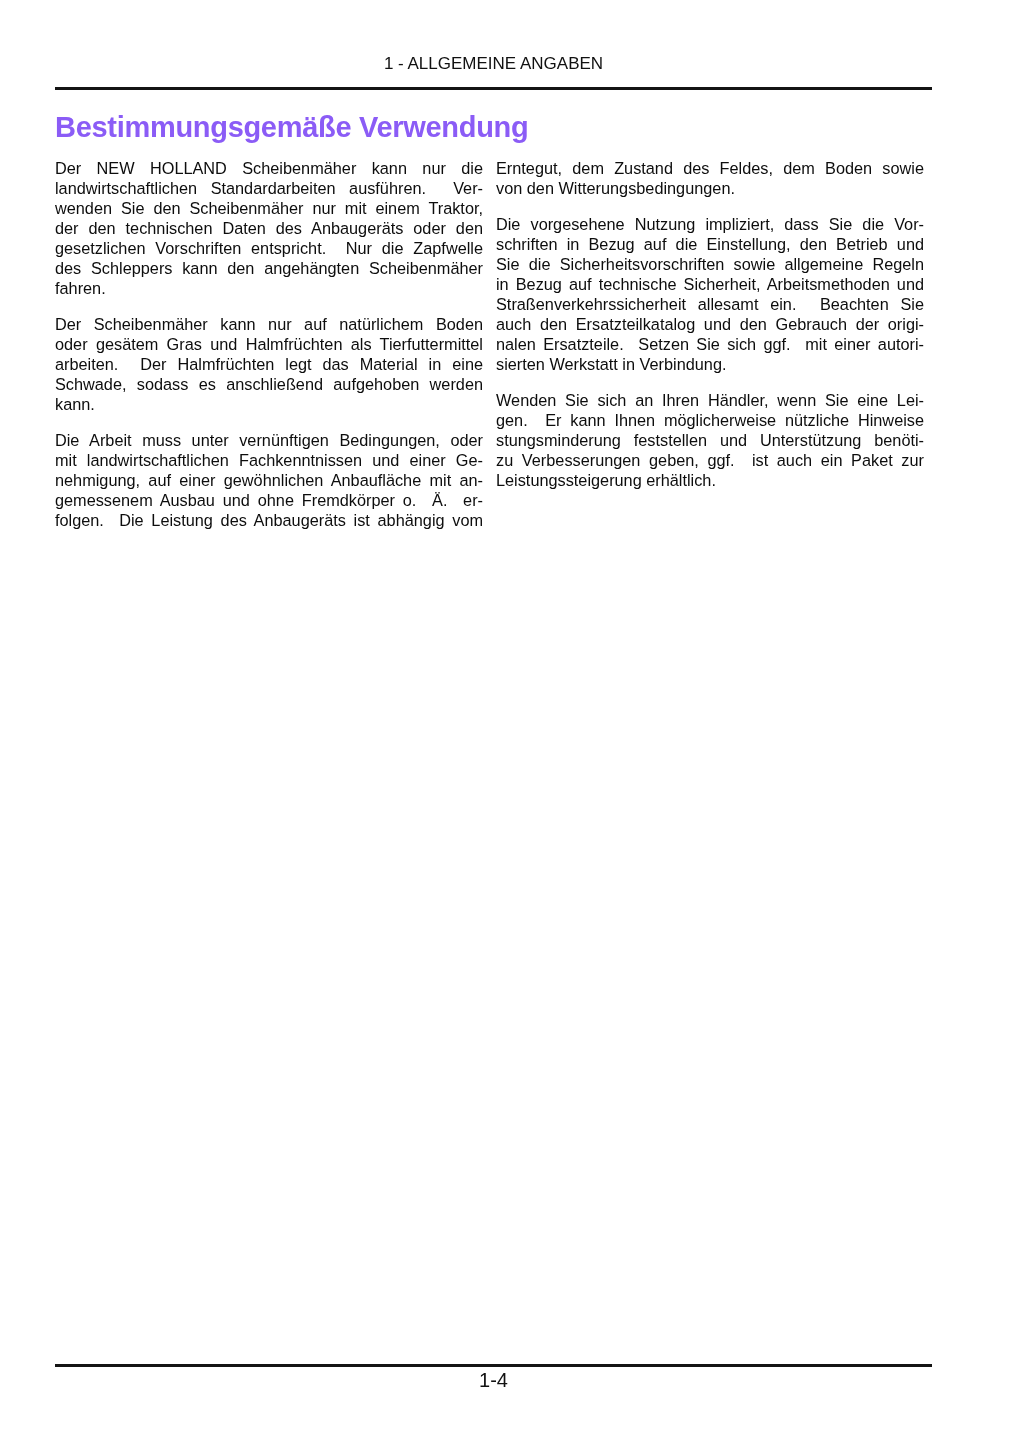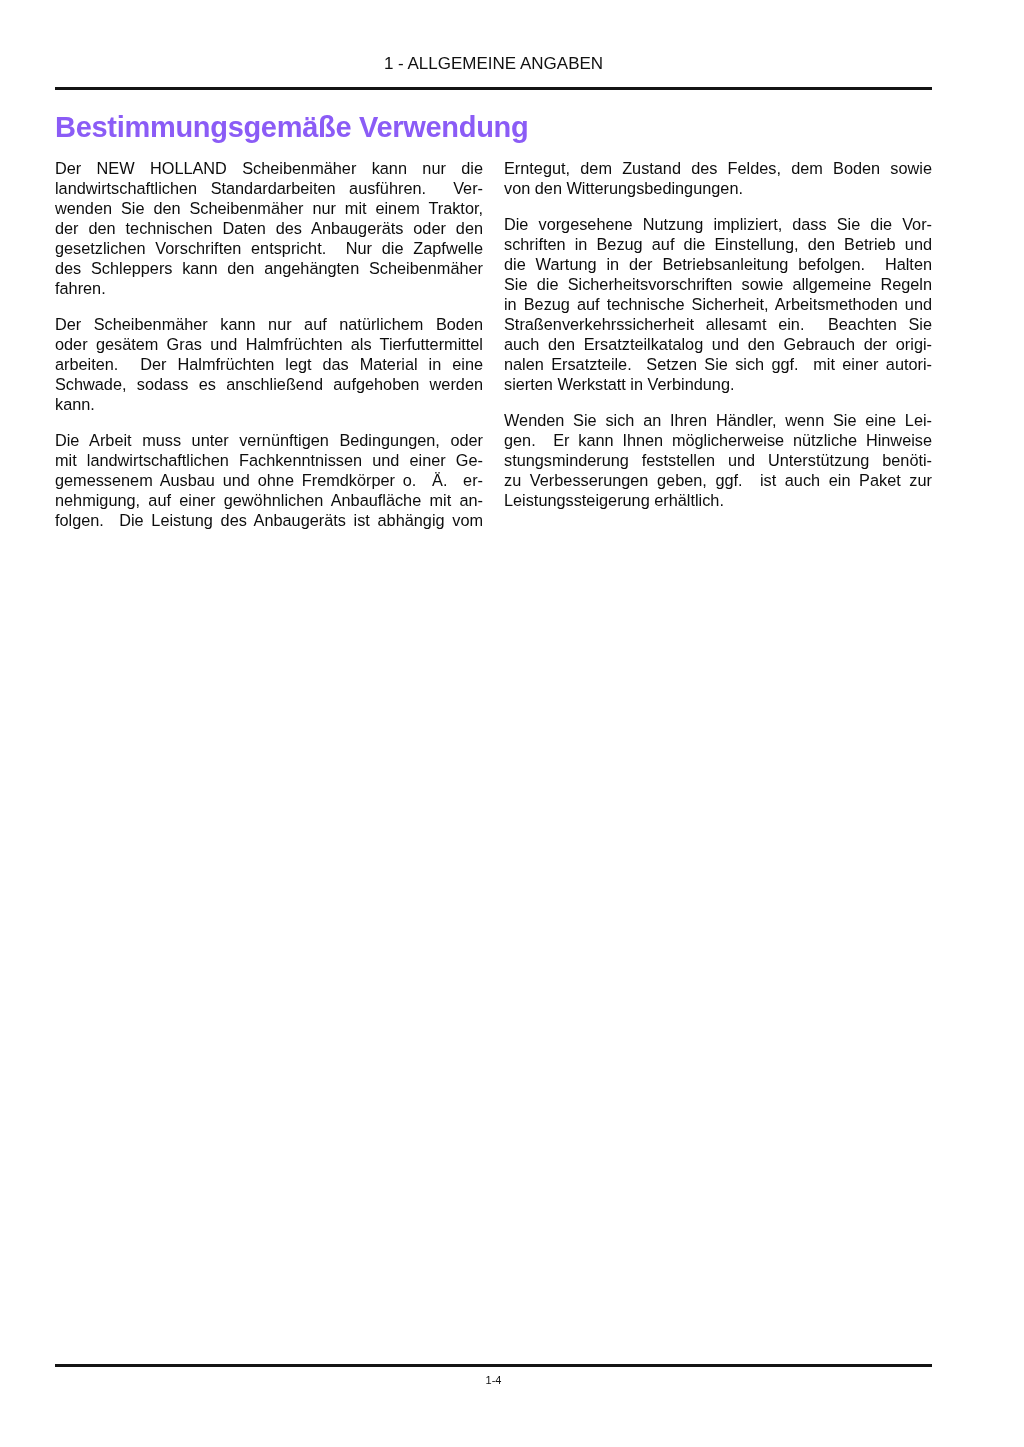--- a/index.html
+++ b/index.html
@@ -30,21 +30,21 @@
     margin-top: 21px;
     font-size: 29px;
     line-height: 33px;
     font-weight: bold;
     letter-spacing: -0.3px;
     color: #8b5cf6;
   }
   .columns {
     margin-top: 14px;
     display: flex;
-    gap: 21px;
+    gap: 13px;
   }
   .col {
     width: 428px;
     flex: 0 0 428px;
     font-size: 16.3px;
     line-height: 20px;
   }
   .para { margin: 0 0 16px 0; }
   .line {
     text-align: justify;
@@ -60,21 +60,21 @@
     top: 1364px;
   }
   .footer-rule {
     border: 0;
     border-top: 3px solid #141414;
     margin: 0;
   }
   .page-number {
     margin-top: 3px;
     text-align: center;
-    font-size: 11px;
+    font-size: 20px;
     line-height: 20px;
     color: #111;
   }
 </style>
 </head>
 <body>
 
 <div class="page">
 
   <div class="running-header">1 - ALLGEMEINE ANGABEN</div>
@@ -97,34 +97,33 @@
       <div class="para">
           <div class="line">Der Scheibenmäher kann nur auf natürlichem Boden</div>
           <div class="line">oder gesätem Gras und Halmfrüchten als Tierfuttermittel</div>
           <div class="line">arbeiten.  Der Halmfrüchten legt das Material in eine</div>
           <div class="line">Schwade, sodass es anschließend aufgehoben werden</div>
           <div class="line last">kann.</div>
         </div>
       <div class="para">
           <div class="line">Die Arbeit muss unter vernünftigen Bedingungen, oder</div>
           <div class="line">mit landwirtschaftlichen Fachkenntnissen und einer Ge-</div>
+          <div class="line">nehmigung, auf einer gewöhnlichen Anbaufläche mit an-</div>
           <div class="line">gemessenem Ausbau und ohne Fremdkörper o.  Ä.  er-</div>
-          <div class="line">nehmigung, auf einer gewöhnlichen Anbaufläche mit an-</div>
           <div class="line">folgen.  Die Leistung des Anbaugeräts ist abhängig vom</div>
         </div>
     </div>
     <div class="col">
       <div class="para">
           <div class="line">Erntegut, dem Zustand des Feldes, dem Boden sowie</div>
           <div class="line last">von den Witterungsbedingungen.</div>
         </div>
       <div class="para">
           <div class="line">Die vorgesehene Nutzung impliziert, dass Sie die Vor-</div>
           <div class="line">schriften in Bezug auf die Einstellung, den Betrieb und</div>
-          <div class="line">die Wartung in der Betriebsanleitung befolgen.  Halten</div>
           <div class="line">Sie die Sicherheitsvorschriften sowie allgemeine Regeln</div>
           <div class="line">in Bezug auf technische Sicherheit, Arbeitsmethoden und</div>
           <div class="line">Straßenverkehrssicherheit allesamt ein.  Beachten Sie</div>
           <div class="line">auch den Ersatzteilkatalog und den Gebrauch der origi-</div>
           <div class="line">nalen Ersatzteile.  Setzen Sie sich ggf.  mit einer autori-</div>
           <div class="line last">sierten Werkstatt in Verbindung.</div>
         </div>
       <div class="para">
           <div class="line">Wenden Sie sich an Ihren Händler, wenn Sie eine Lei-</div>
           <div class="line">gen.  Er kann Ihnen möglicherweise nützliche Hinweise</div>

